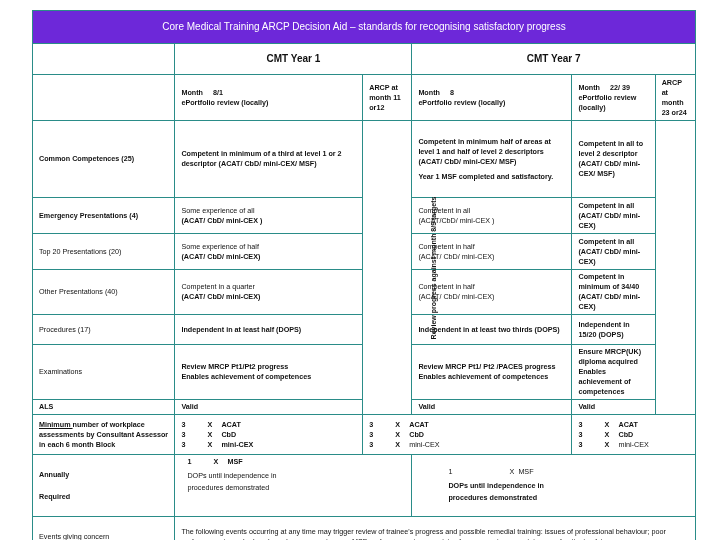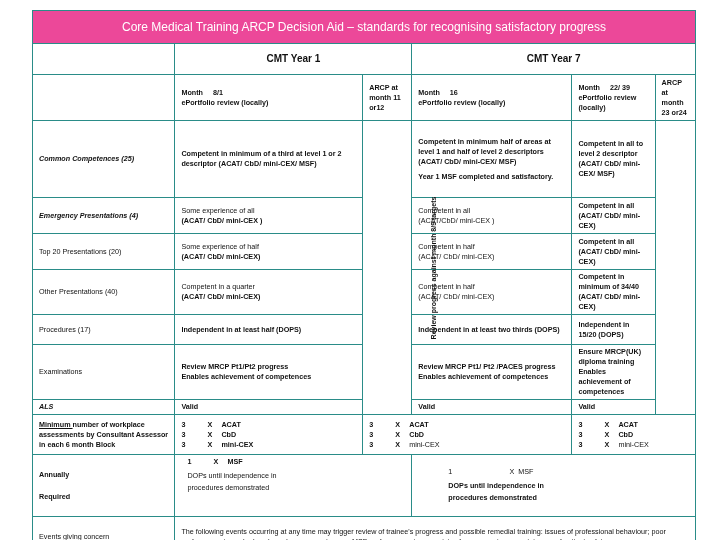--- a/index.html
+++ b/index.html
@@ -2,25 +2,25 @@
 <html><head>
 <meta charset="utf-8">
 <style>
   html, body { margin: 0; padding: 0; background: #ffffff; }
   body { width: 720px; height: 540px; position: relative; overflow: hidden;
          font-family: "Liberation Sans", sans-serif; color: #111; }
   .doc { position: absolute; left: 32px; top: 10px; width: 664px; }
   table { border-collapse: collapse; width: 664px; table-layout: fixed; }
   td { border: 1px solid #2a8c88; padding: 2px 6px; font-size: 7.2px; line-height: 10px;
        vertical-align: middle; }
-  .title-cell { background: #ec4899; color: #fff; text-align: center; font-size: 12px;
+  .title-cell { background: #6d28d9; color: #fff; text-align: center; font-size: 10px;
                 height: 28px; border-color: #2a8c88; }
   .year-cell { text-align: center; font-weight: bold; font-size: 10px; height: 26px; }
   .b { font-weight: bold; }
-  .rowlabel { font-weight: bold; font-style: italic; }
+  .rowlabel { font-weight: bold; }
   .vert { padding: 0; text-align: center; vertical-align: middle; position: relative; }
   .vert span { display: inline-block; transform: rotate(-90deg); white-space: nowrap;
                font-weight: bold; font-size: 7px; }
   .u { text-decoration: underline; margin-top: 20px; }
   .p { margin: 0; }
   .gap { margin-top: 5px; }
   .wba { white-space: pre; }
   .wrow span { display: inline-block; }
   .n { width: 26px; } .x { width: 14px; }
 </style>
@@ -47,21 +47,21 @@
     <td colspan="3" class="year-cell">CMT Year 7</td>
   </tr>
   <tr style="height:46px">
     <td></td>
     <td class="b">
       <div class="wba">Month     8/1</div>
       <div>ePortfolio review (locally)</div>
     </td>
     <td class="b">ARCP at month 11 or12</td>
     <td class="b">
-      <div class="wba">Month     16</div>
+      <div class="wba">Month     8</div>
       <div>ePortfolio review (locally)</div>
     </td>
     <td class="b">
       <div class="wba">Month     22/ 39</div>
       <div>ePortfolio review (locally)</div>
     </td>
     <td class="b">ARCP at month 23 or24</td>
   </tr>
 
   <tr style="height:77px">
@@ -135,21 +135,21 @@
     <td>Examinations</td>
     <td class="b">
             <p class="p">Review  MRCP Pt1/Pt2 progress</p>
             <p class="p">Enables achievement of competences</p>
           </td>
     <td class="b">
             <p class="p">Review MRCP Pt1/ Pt2 /PACES progress</p>
             <p class="p">Enables achievement of competences</p>
           </td>
     <td class="b">
-            <p class="p">Ensure MRCP(UK) diploma training</p>
+            <p class="p">Ensure MRCP(UK) diploma acquired</p>
             <p class="p">Enables achievement of  competences</p>
           </td>
   </tr>
   <tr style="height:15px">
     <td class="rowlabel">ALS</td>
     <td class="b">Valid</td>
     <td class="b">Valid</td>
     <td class="b">Valid</td>
   </tr>
 

